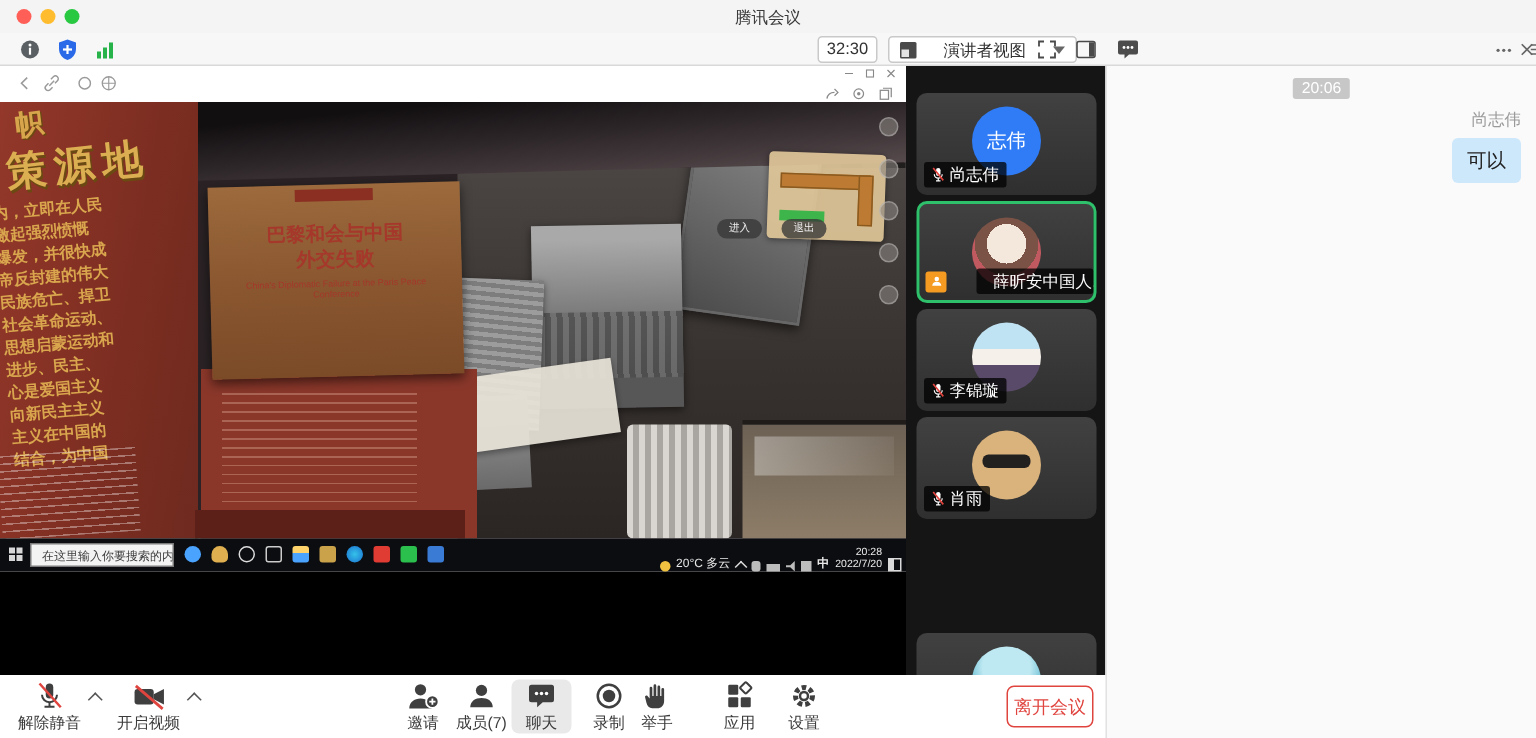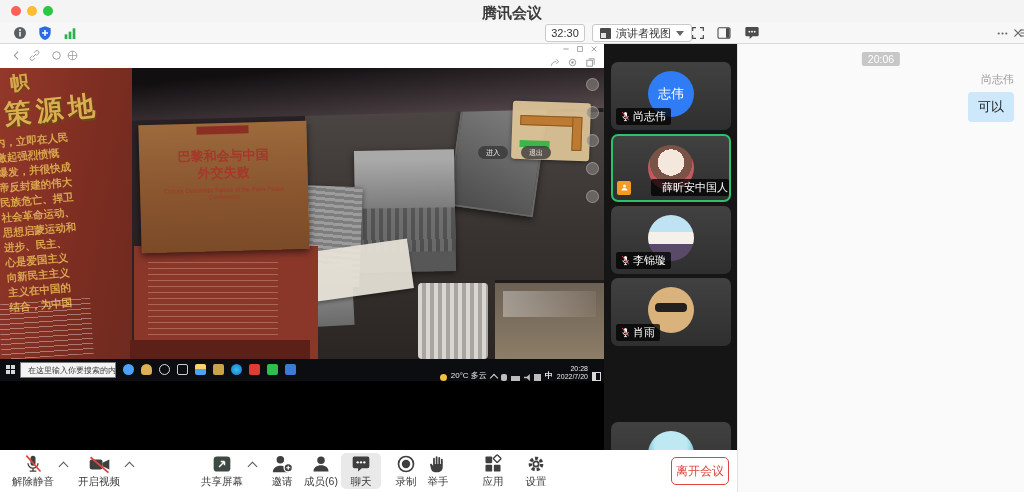--- a/index.html
+++ b/index.html
@@ -4,27 +4,27 @@
 <style>
 *{margin:0;padding:0;box-sizing:border-box}
 html,body{width:1024px;height:492px;overflow:hidden}
 body{font-family:"Liberation Sans","DejaVu Sans",sans-serif;background:#fff}
 #app{position:relative;width:1024px;height:492px;background:#fff;overflow:hidden}
 
 
 .titlebar{position:absolute;left:0;top:0;width:1024px;height:22px;background:#f4f4f4}
 .traffic{position:absolute;top:6px;width:10px;height:10px;border-radius:50%}
 .t-red{left:11px;background:#ff5f57}.t-yellow{left:27px;background:#febc2e}.t-green{left:43px;background:#28c840}
-.win-title{position:absolute;top:4px;left:0;right:0;text-align:center;font-size:15px;font-weight:bold;color:#3a3a3a}
+.win-title{position:absolute;top:4px;left:0;right:0;text-align:center;font-size:11px;font-weight:normal;color:#3a3a3a}
 
 
 .toolband{position:absolute;left:0;top:22px;width:1024px;height:22px;background:#f7f7f7;border-bottom:1px solid #d9d9d9}
 .tb-ic{position:absolute;top:3px;width:16px;height:16px}
 .timer{position:absolute;left:545px;top:2px;width:40px;height:18px;background:#fff;border:1px solid #c9c9c9;border-radius:3px;font-size:11px;color:#333;text-align:center;line-height:16px}
-.viewdrop{position:absolute;left:592px;top:2px;height:18px;background:#fff;border:1px solid #c9c9c9;border-radius:3px;display:flex;align-items:center;gap:5px;padding:0 7px;font-size:11px;color:#333}
+.viewdrop{position:absolute;left:592px;top:2px;height:18px;background:#fff;border:1px solid #c9c9c9;border-radius:3px;display:flex;align-items:center;gap:18px;padding:0 7px;font-size:11px;color:#333}
 .caret-dn{width:0;height:0;border-left:4px solid transparent;border-right:4px solid transparent;border-top:5px solid #666}
 .vd-icon{width:11px;height:11px;background:#4a4a4a;border-radius:1px;position:relative}
 .vd-icon:after{content:"";position:absolute;left:1px;bottom:1px;width:5px;height:5px;background:#fff;opacity:.85}
 
 
 .chat-title{position:absolute;left:761px;top:26px;font-size:12px;color:#333}
 .hdr-glyph{position:absolute;top:5px}
 
 
 .stage{position:absolute;left:0;top:44px;width:604px;height:406px;background:#000}
@@ -398,49 +398,39 @@
           <svg width="20" height="20" viewBox="0 0 24 24">
             <rect x="9" y="2" width="6" height="12" rx="3" fill="#3f3f3f"></rect>
             <path d="M6 11a6 6 0 0 0 12 0" fill="none" stroke="#3f3f3f" stroke-width="1.6"></path>
             <path d="M12 17v3M8 20.5h8" stroke="#3f3f3f" stroke-width="1.6"></path>
             <path d="M4 2l17 19" stroke="#e0443e" stroke-width="2"></path>
           </svg>
         </div>
       <span class="lab">解除静音</span>
       <span class="chev" style="right:-5px"></span>
     </div>
-    <div class="ctrl" style="left:192px;width:60px">
-      <div class="icbox">
-          <svg width="20" height="20" viewBox="0 0 24 24">
-            <rect x="2" y="3" width="20" height="18" rx="4" fill="#3d4a41"></rect>
-            <path d="M8.5 15.5L15 9m0 0h-4.5M15 9v4.5" stroke="#fff" stroke-width="1.8" fill="none"></path>
-          </svg>
-        </div>
-      <span class="lab">共享屏幕</span>
-      <span class="chev" style="right:-4px"></span>
-    </div>
     <div class="ctrl" style="left:259px;width:46px">
       <div class="icbox">
           <svg width="22" height="20" viewBox="0 0 26 24">
             <circle cx="11" cy="7" r="4.5" fill="#3f3f3f"></circle>
             <path d="M2 22c0-5 4-8 9-8s9 3 9 8z" fill="#3f3f3f"></path>
             <circle cx="20.5" cy="16.5" r="5" fill="#3f3f3f" stroke="#fff" stroke-width="1.5"></circle>
             <path d="M20.5 14v5M18 16.5h5" stroke="#fff" stroke-width="1.4"></path>
           </svg>
         </div>
       <span class="lab">邀请</span>
     </div>
     <div class="ctrl" style="left:296px;width:50px">
       <div class="icbox">
           <svg width="20" height="20" viewBox="0 0 24 24">
             <circle cx="12" cy="7.5" r="4.5" fill="#3f3f3f"></circle>
             <path d="M3 21c0-5 4-7.5 9-7.5s9 2.5 9 7.5z" fill="#3f3f3f"></path>
           </svg>
         </div>
-      <span class="lab">成员(6)</span>
+      <span class="lab">成员(7)</span>
     </div>
     <div class="ctrl active" style="left:341px;width:40px">
       <div class="icbox">
           <svg width="20" height="20" viewBox="0 0 24 24">
             <path d="M4 3h16a2 2 0 0 1 2 2v10a2 2 0 0 1-2 2h-7l-4.5 4v-4H4a2 2 0 0 1-2-2V5a2 2 0 0 1 2-2z" fill="#3f3f3f"></path>
             <circle cx="8" cy="10" r="1.4" fill="#fff"></circle>
             <circle cx="12" cy="10" r="1.4" fill="#fff"></circle>
             <circle cx="16" cy="10" r="1.4" fill="#fff"></circle>
           </svg>
         </div>

